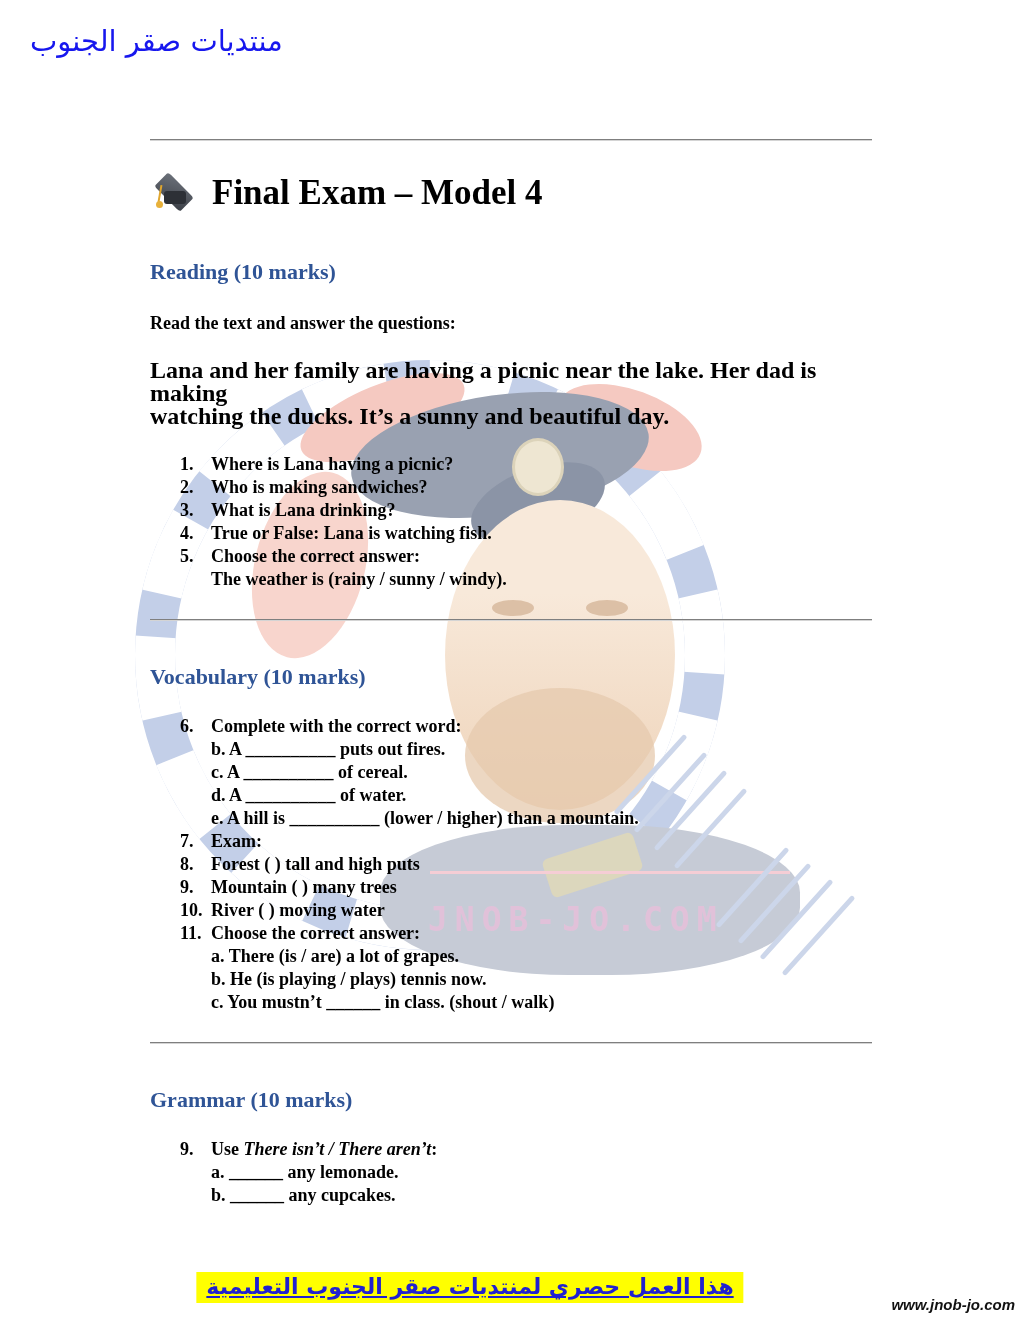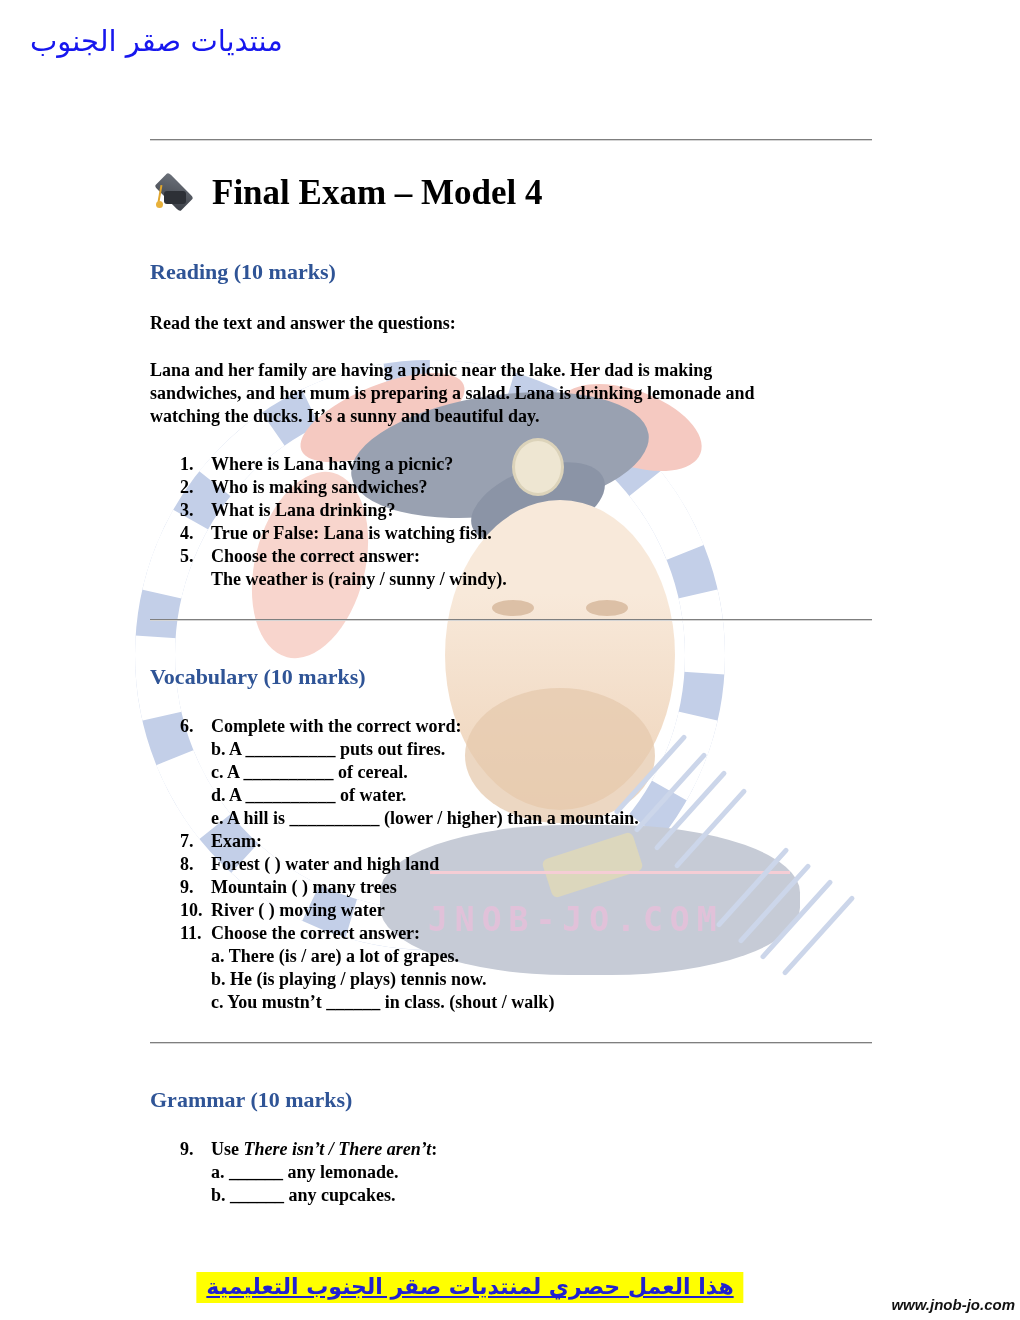--- a/index.html
+++ b/index.html
@@ -57,21 +57,21 @@
   .cap-top { position:absolute; left:6px; top:2px; width:36px; height:36px;
     background:linear-gradient(135deg,#6c717a,#3c4047);
     transform:rotate(45deg) scale(1,0.55); border-radius:4px; }
   .cap-base { position:absolute; left:14px; top:19px; width:22px; height:13px; background:#2d3036; border-radius:3px; }
   .cap-tassel { position:absolute; left:9px; top:13px; width:2px; height:17px; background:#e0a62e; transform:rotate(10deg); }
   .cap-dot { position:absolute; left:6px; top:29px; width:7px; height:7px; border-radius:50%; background:#e8b13a; }
   .sec-heading {
     margin-top:42px; font-size:22px; font-weight:bold; color:#2F5496; line-height:27px;
   }
   .intro { margin-top:27px; font-size:18px; font-weight:bold; line-height:23px; color:#000; }
-  .passage { margin-top:24px; font-size:18px; font-weight:bold; line-height:23px; color:#000; }
+  .passage { margin-top:24px; font-size:24px; font-weight:bold; line-height:23px; color:#000; }
   .qlist { margin-top:25px; padding-left:30px; font-size:18px; font-weight:bold; color:#000; }
   .qrow { display:flex; line-height:23px; }
   .qnum { min-width:31px; flex:0 0 auto; }
   .qrow.cont { padding-left:31px; }
   .qtext em { font-style:italic; }
 
   .highlight-note {
     position:absolute; left:470px; top:1232px; transform:translateX(-50%);
     z-index:1; direction:rtl; white-space:nowrap;
     background:#ffff00; color:#2121d0;
@@ -129,21 +129,20 @@
         <span class="cap-dot"></span>
       </span>
       <span>Final Exam – Model 4</span>
     </h1>
 
     <div id="sections">
         <h2 class="sec-heading">Reading (10 marks)</h2>
         <p class="intro">Read the text and answer the questions:</p>
         <div class="passage">
           <div class="passage-line">Lana and her family are having a picnic near the lake. Her dad is making</div>
-          <div class="passage-line">sandwiches, and her mum is preparing a salad. Lana is drinking lemonade and</div>
           <div class="passage-line">watching the ducks. It’s a sunny and beautiful day.</div>
         </div>
         <div class="qlist">
           <div class="qrow">
             <span class="qnum">1.</span>
             <span class="qtext"><span>Where is Lana having a picnic?</span></span>
           </div>
           <div class="qrow">
             <span class="qnum">2.</span>
             <span class="qtext"><span>Who is making sandwiches?</span></span>
@@ -182,21 +181,21 @@
           </div>
           <div class="qrow cont">
             <span class="qtext"><span>e. A hill is __________ (lower / higher) than a mountain.</span></span>
           </div>
           <div class="qrow">
             <span class="qnum">7.</span>
             <span class="qtext"><span>Exam:</span></span>
           </div>
           <div class="qrow">
             <span class="qnum">8.</span>
-            <span class="qtext"><span>Forest ( ) water and high land</span></span>
+            <span class="qtext"><span>Forest ( ) tall and high puts</span></span>
           </div>
           <div class="qrow">
             <span class="qnum">9.</span>
             <span class="qtext"><span>Mountain ( ) many trees</span></span>
           </div>
           <div class="qrow">
             <span class="qnum">10.</span>
             <span class="qtext"><span>River ( ) moving water</span></span>
           </div>
           <div class="qrow">

